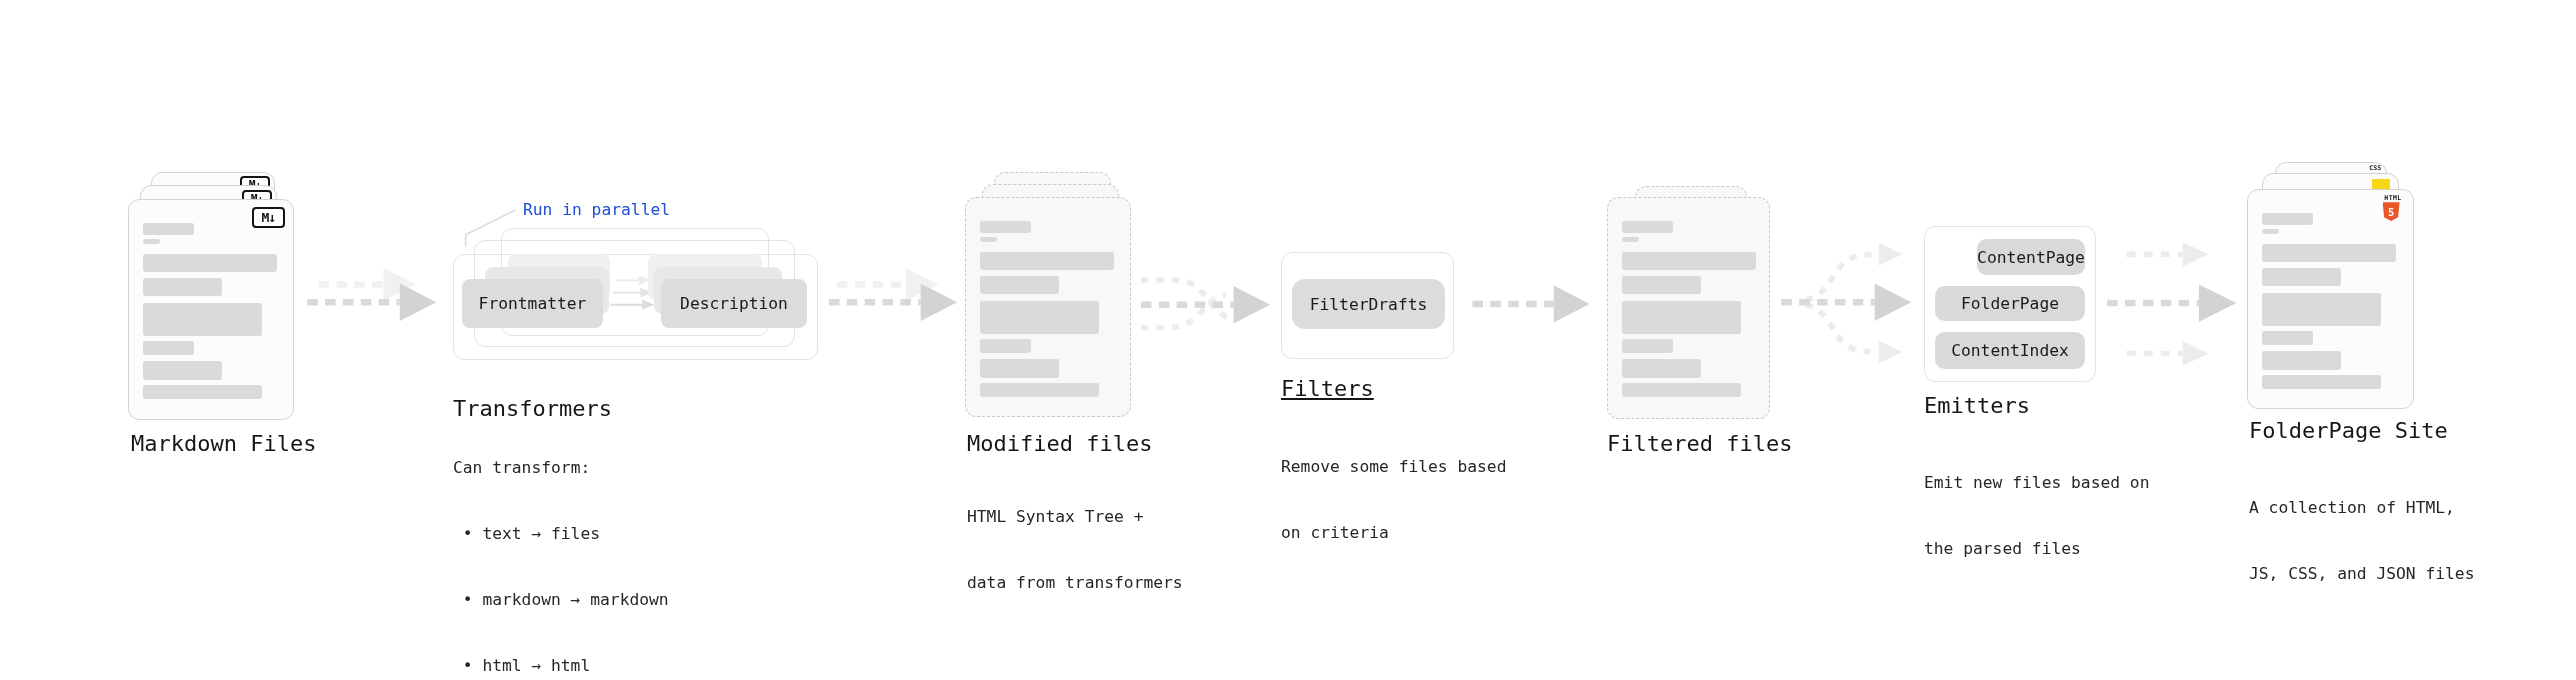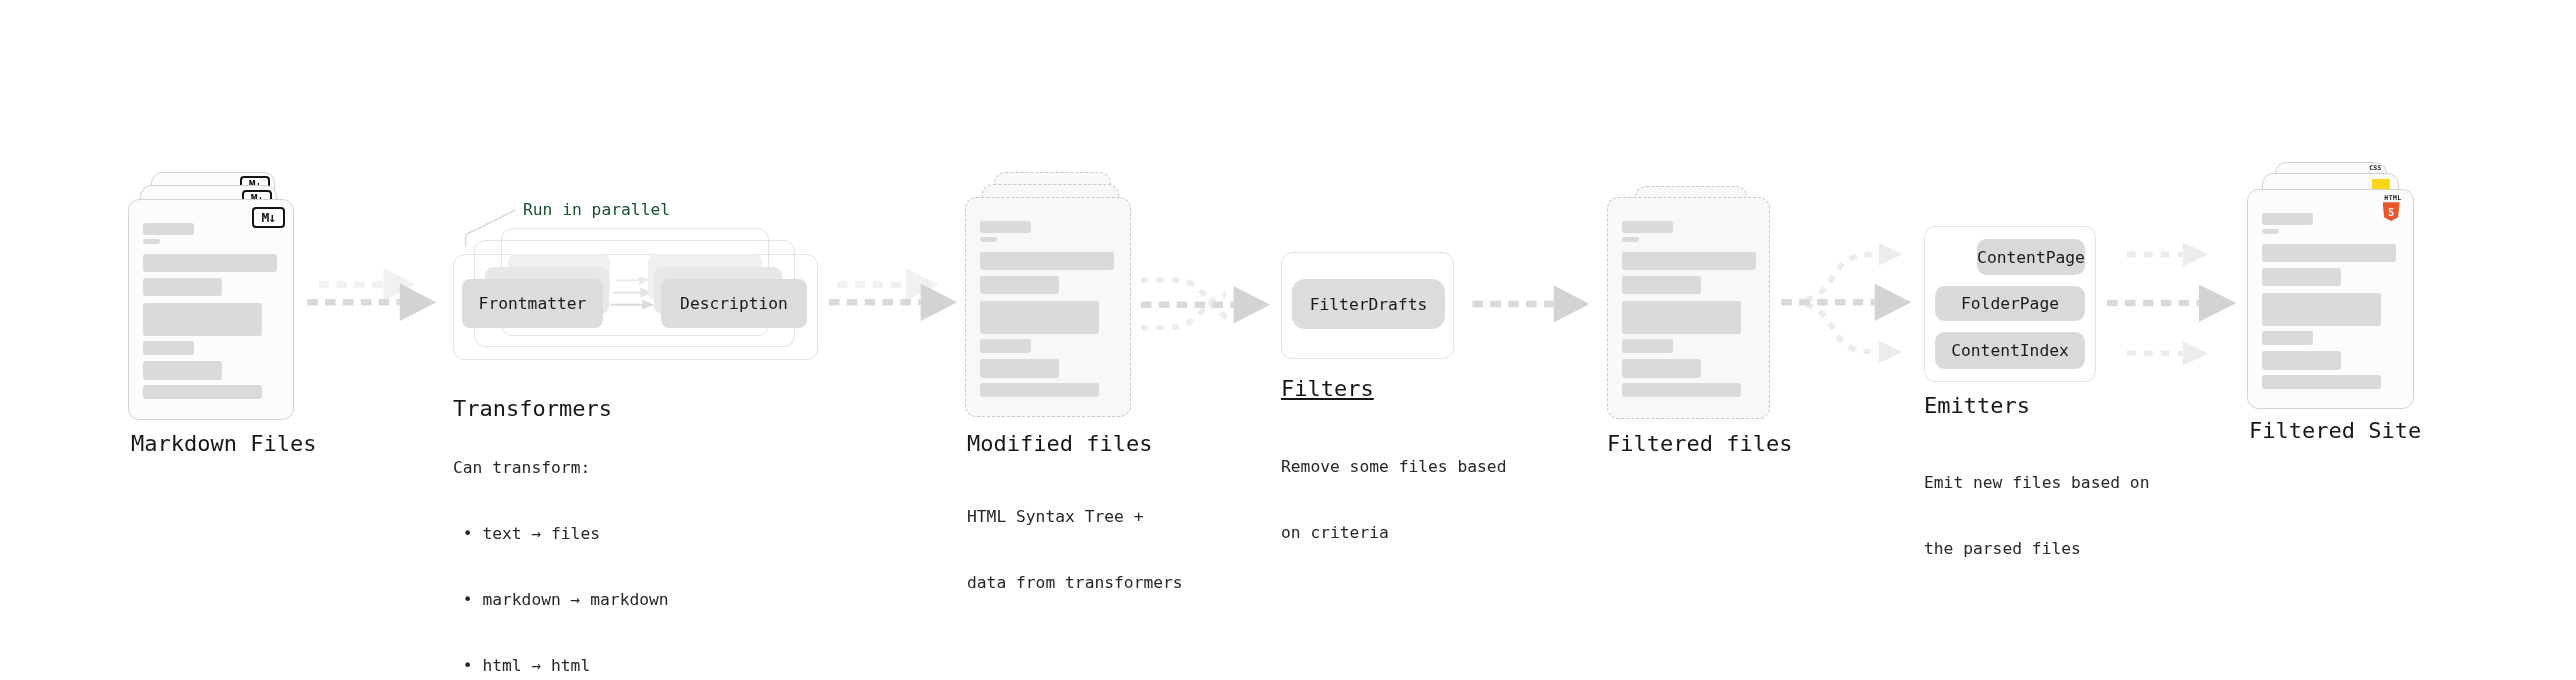--- a/index.html
+++ b/index.html
@@ -33,21 +33,21 @@
   .frame.filled{background:#ffffff;}
   .gbox{position:absolute;border-radius:8.1px;background:#dcdcdc;display:flex;align-items:center;justify-content:center;
     font-size:16.3px;color:#1a1a1a;z-index:3;}
   .gbox.ghost1{background:#e8e8e8;z-index:2;}
   .gbox.ghost2{background:#f0f0f0;z-index:1;}
   .pill{border-radius:9.8px;background:#d9d9d9;display:flex;align-items:center;justify-content:center;
     font-size:16.3px;color:#1a1a1a;}
   
   .title{position:absolute;font-size:22px;font-weight:500;color:#161616;white-space:nowrap;z-index:5;}
   .body-text{position:absolute;font-size:16.3px;color:#262626;line-height:22px;white-space:pre;z-index:5;}
-  .callout{position:absolute;font-size:16.3px;color:#14532d;white-space:nowrap;z-index:5;}
+  .callout{position:absolute;font-size:16.3px;color:#1d4ed8;white-space:nowrap;z-index:5;}
 </style>
 </head>
 <body>
 
 <div class="canvas">
 
   <svg class="overlay" width="2576" height="681" viewBox="0 0 3170 838">
 
     <g>
       <line x1="392" y1="350" x2="472" y2="350" stroke="#f1f1f1" stroke-width="8" stroke-dasharray="13 9"></line>
@@ -250,16 +250,20 @@
           <div class="bar" style="width: 17px; height: 4.9px; margin-top: 4.1px;"></div>
           <div class="bar" style="width: 134px; height: 18px; margin-top: 9.8px;"></div>
           <div class="bar" style="width: 79px; height: 18px; margin-top: 6.5px;"></div>
           <div class="bar" style="width: 119px; height: 33px; margin-top: 6.5px;"></div>
           <div class="bar" style="width: 51px; height: 14px; margin-top: 4.9px;"></div>
           <div class="bar" style="width: 79px; height: 19.5px; margin-top: 5.7px;"></div>
           <div class="bar" style="width: 119px; height: 14px; margin-top: 4.9px;"></div>
         </div>
     </div>
   </div>
-  <div class="title" style="left:2249px;top:418px;">Filtered Site</div>
+  <div class="title" style="left:2249px;top:418px;">FolderPage Site</div>
+  <div class="body-text" style="left:2249px;top:453px;">
+    <div>A collection of HTML,</div>
+    <div>JS, CSS, and JSON files</div>
+  </div>
 
 </div>
 
 
 </body></html>

